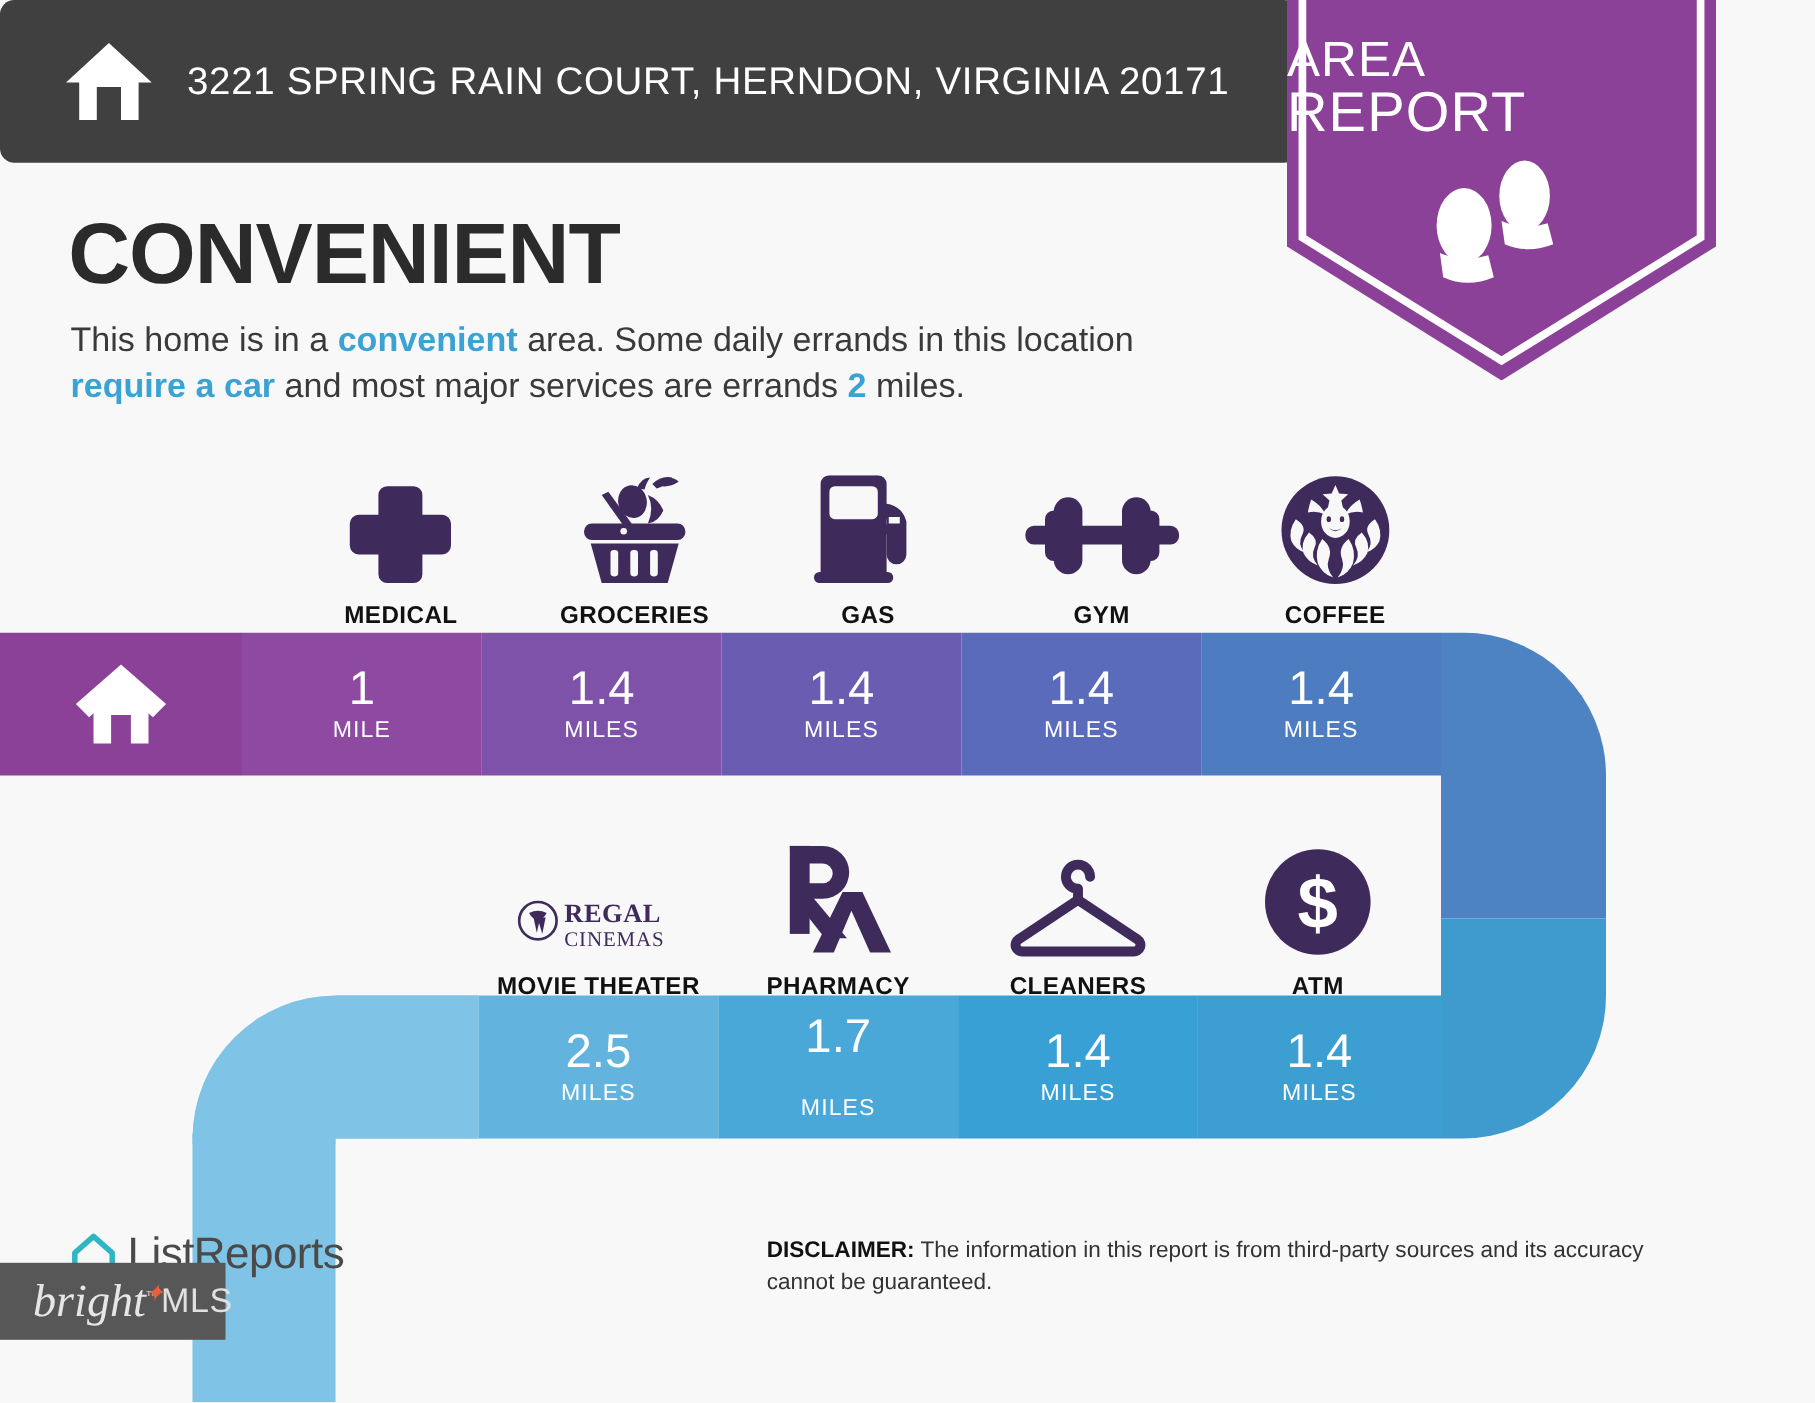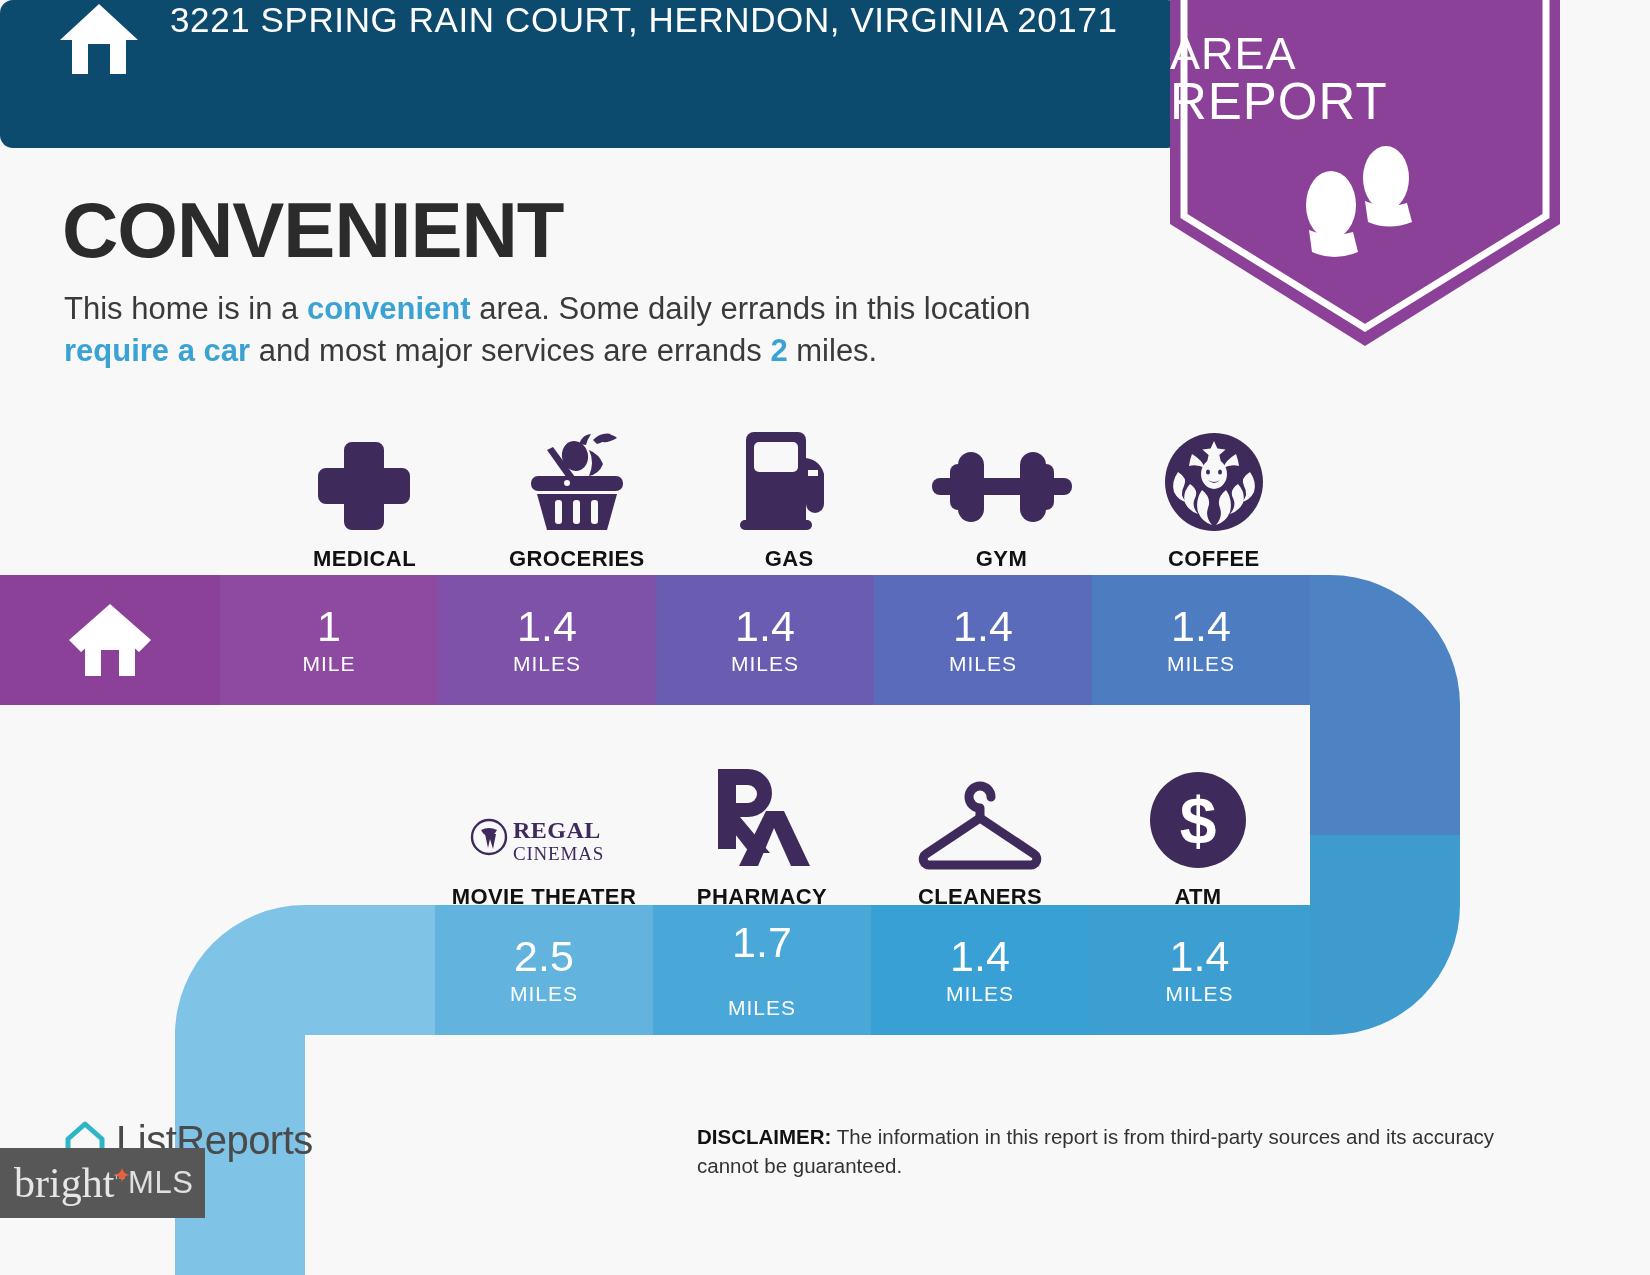--- a/index.html
+++ b/index.html
@@ -8,22 +8,22 @@
     background: #f7f7f8;
     font-family: "Liberation Sans", sans-serif;
     overflow: hidden;
   }
   #page { position: relative; width: 1650px; height: 1275px; background: #f8f8f9; }
 
   
   .header {
     position: absolute; left: 0; top: 0;
     width: 1180px; height: 148px;
-    background: #0c4a6e;
-    display: flex;  border-radius: 13px;
+    background: #404040;
+    display: flex; align-items: center; border-radius: 13px;
   }
   .header-home { margin-left: 58px; width: 82px; height: 78px; }
   .header-addr {
     margin-left: 30px;
     color: #ffffff;
     font-size: 35px;
     letter-spacing: 0.6px;
     font-weight: 500;
     white-space: nowrap;
   }
@@ -67,21 +67,21 @@
   .dist .unit { color:#fff; font-size: 21px; letter-spacing: 1px; margin-top: 4px; }
 
   
   .lr-logo { position: absolute; left: 62px; top: 1118px; display: flex; align-items: center; }
   .lr-logo .txt { font-size: 40px; color: #4a4a4a; margin-left: 8px; letter-spacing: -.5px; }
   .bright {
     position: absolute; left: 0; top: 1148px;
     width: 205px; height: 70px; background: #575757;
     display: flex; align-items: center;
   }
-  .bright .b1 { font-family: "Liberation Serif", serif; font-size: 42px; color:#e6e6e6; margin-left: 14px; position: relative; }
+  .bright .b1 { font-family: "Liberation Serif", serif; font-size: 42px; color:#e6e6e6; margin-left: 30px; position: relative; font-style: italic; }
   .bright .tm { font-size: 11px; vertical-align: super; color:#e6e6e6; }
   .bright .b2 { font-size: 31px; color:#e0e0e0; margin-left: 3px; letter-spacing: .5px; }
   .bright .spark { position:absolute; right: -6px; top: 4px; color:#e8613c; font-size: 22px; }
 
   .disclaimer {
     position: absolute; left: 697px; top: 1122px; width: 820px;
     font-size: 20.5px; line-height: 29px; color: #333;
   }
   .disclaimer b { font-weight: 700; color:#111; }
 </style>

